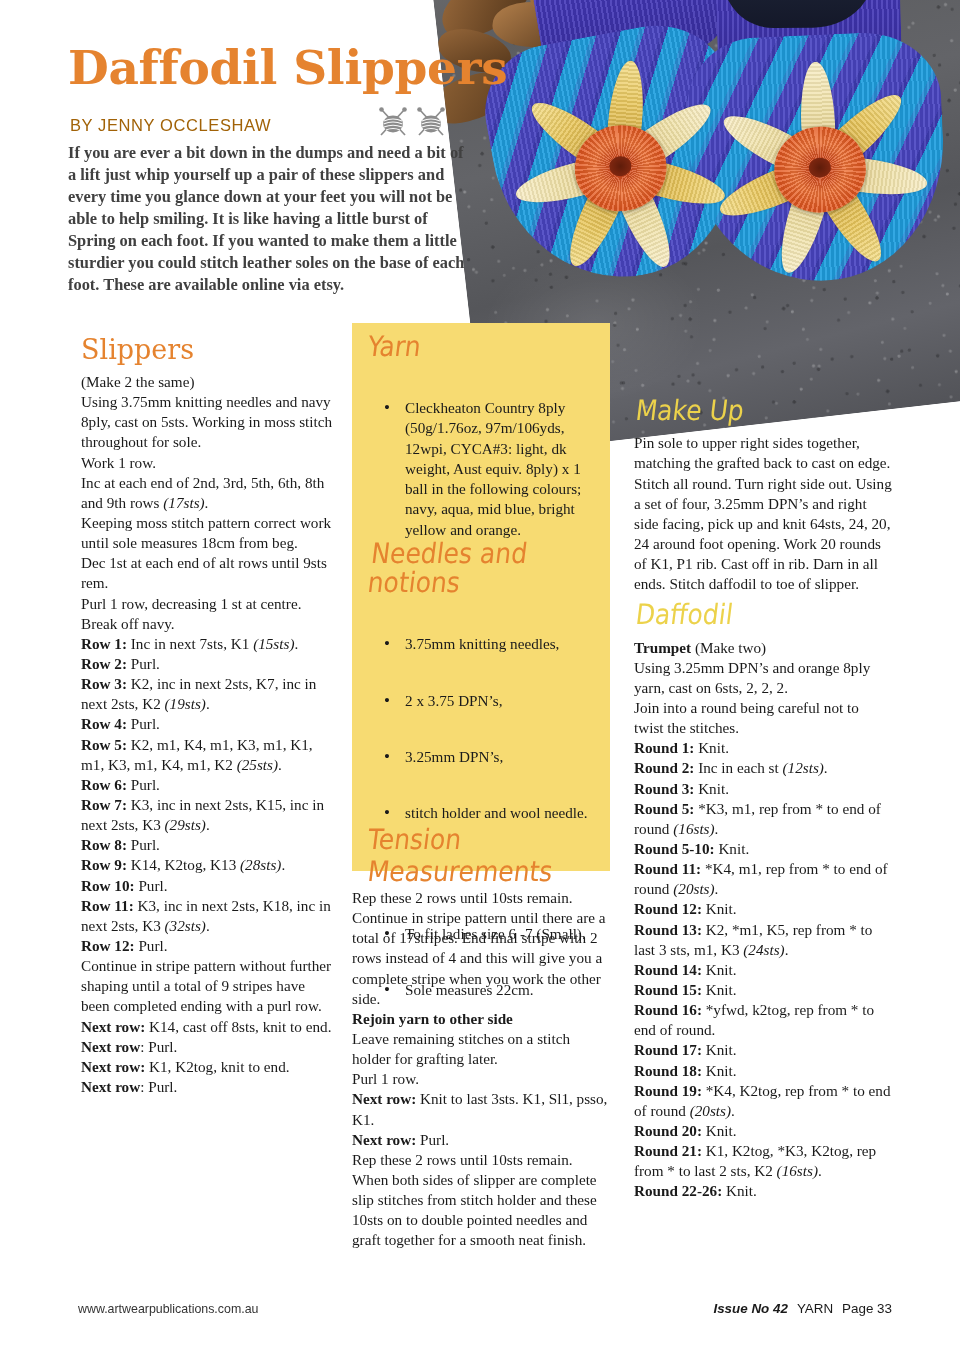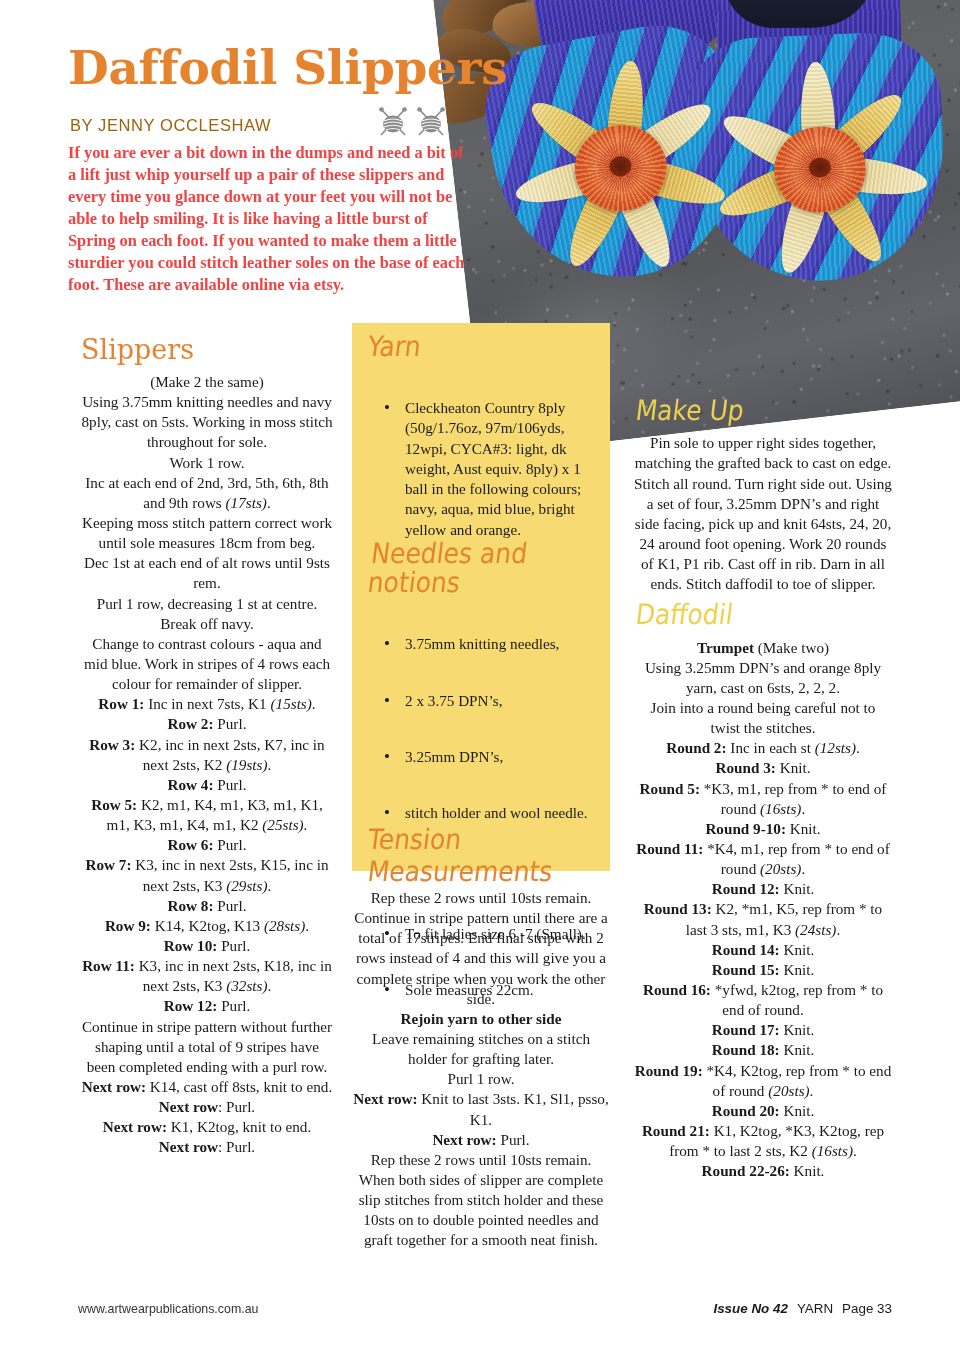--- a/index.html
+++ b/index.html
@@ -138,21 +138,21 @@
     color: #a16207;
   }
   #needle-icons {
     position: absolute; left: 378px; top: 106px;
     display: flex; gap: 8px;
   }
 
   #intro {
     position: absolute; left: 68px; top: 142px; width: 400px;
     font-weight: bold; font-size: 16.4px; line-height: 1.345;
-    color: #ef4444;
+    color: #404040;
   }
 
   
   .col { position: absolute; font-size: 15.2px; line-height: 1.325; color: #1a1a1a; }
   #col-left   { left: 68px;  top: 336px; width: 252px; margin-left: 13px; }
   #col-mid    { left: 352px; top: 888px; width: 258px; }
   #col-right  { left: 634px; top: 400px; width: 258px; }
 
   .sec-head {
     font-family: "DejaVu Serif", serif;
@@ -162,21 +162,21 @@
   .script-head {
     font-family: "DejaVu Sans", sans-serif;
     font-size: 25px; line-height: 1.05;
     color: #e5832f;
     transform: skewX(-7deg) scaleY(1.12);
     transform-origin: left bottom;
     margin-bottom: 7px;
     font-weight: 400;
   }
   .script-head.yellow { color: #ecd24b; }
-  .pline { margin: 0; text-align: center; }
+  .pline { margin: 0; }
   .pline b { font-weight: bold; }
   .pline i { font-style: italic; }
   .gap { height: 10px; }
 
   
   #sidebar {
     position: absolute; left: 352px; top: 323px;
     width: 258px; height: 548px;
     background: #f7db72;
     z-index: 3;
@@ -301,21 +301,20 @@
     <div class="sec-head">Slippers</div>
     <div>
         <p class="pline">(Make 2 the same)</p>
         <p class="pline">Using 3.75mm knitting needles and navy 8ply, cast on 5sts. Working in moss stitch throughout for sole.</p>
         <p class="pline">Work 1 row.</p>
         <p class="pline">Inc at each end of 2nd, 3rd, 5th, 6th, 8th and 9th rows <i>(17sts)</i>.</p>
         <p class="pline">Keeping moss stitch pattern correct work until sole measures 18cm from beg.</p>
         <p class="pline">Dec 1st at each end of alt rows until 9sts rem.</p>
         <p class="pline">Purl 1 row, decreasing 1 st at centre.</p>
         <p class="pline">Break off navy.</p>
-        <p class="pline">Change to contrast colours - aqua and mid blue. Work in stripes of 4 rows each colour for remainder of slipper.</p>
         <p class="pline"><b>Row 1:</b> Inc in next 7sts, K1 <i>(15sts)</i>.</p>
         <p class="pline"><b>Row 2:</b> Purl.</p>
         <p class="pline"><b>Row 3:</b> K2, inc in next 2sts, K7, inc in next 2sts, K2 <i>(19sts)</i>.</p>
         <p class="pline"><b>Row 4:</b> Purl.</p>
         <p class="pline"><b>Row 5:</b> K2, m1, K4, m1, K3, m1, K1, m1, K3, m1, K4, m1, K2 <i>(25sts)</i>.</p>
         <p class="pline"><b>Row 6:</b> Purl.</p>
         <p class="pline"><b>Row 7:</b> K3, inc in next 2sts, K15, inc in next 2sts, K3 <i>(29sts)</i>.</p>
         <p class="pline"><b>Row 8:</b> Purl.</p>
         <p class="pline"><b>Row 9:</b> K14, K2tog, K13 <i>(28sts)</i>.</p>
         <p class="pline"><b>Row 10:</b> Purl.</p>
@@ -370,24 +369,25 @@
     <div class="script-head yellow">Make Up</div>
     <div>
         <p class="pline">Pin sole to upper right sides together, matching the grafted back to cast on edge. Stitch all round. Turn right side out. Using a set of four, 3.25mm DPN’s and right side facing, pick up and knit 64sts, 24, 20, 24 around foot opening. Work 20 rounds of K1, P1 rib. Cast off in rib. Darn in all ends. Stitch daffodil to toe of slipper.</p>
       </div>
     <div class="gap"></div>
     <div class="script-head yellow">Daffodil</div>
     <div>
         <p class="pline"><b>Trumpet</b> (Make two)</p>
         <p class="pline">Using 3.25mm DPN’s and orange 8ply yarn, cast on 6sts, 2, 2, 2.</p>
         <p class="pline">Join into a round being careful not to twist the stitches.</p>
+        <p class="pline"><b>Round 1:</b> Knit.</p>
         <p class="pline"><b>Round 2:</b> Inc in each st <i>(12sts)</i>.</p>
         <p class="pline"><b>Round 3:</b> Knit.</p>
         <p class="pline"><b>Round 5:</b> *K3, m1, rep from * to end of round <i>(16sts)</i>.</p>
-        <p class="pline"><b>Round 9-10:</b> Knit.</p>
+        <p class="pline"><b>Round 5-10:</b> Knit.</p>
         <p class="pline"><b>Round 11:</b> *K4, m1, rep from * to end of round <i>(20sts)</i>.</p>
         <p class="pline"><b>Round 12:</b> Knit.</p>
         <p class="pline"><b>Round 13:</b> K2, *m1, K5, rep from * to last 3 sts, m1, K3 <i>(24sts)</i>.</p>
         <p class="pline"><b>Round 14:</b> Knit.</p>
         <p class="pline"><b>Round 15:</b> Knit.</p>
         <p class="pline"><b>Round 16:</b> *yfwd, k2tog, rep from * to end of round.</p>
         <p class="pline"><b>Round 17:</b> Knit.</p>
         <p class="pline"><b>Round 18:</b> Knit.</p>
         <p class="pline"><b>Round 19:</b> *K4, K2tog, rep from * to end of round <i>(20sts)</i>.</p>
         <p class="pline"><b>Round 20:</b> Knit.</p>

